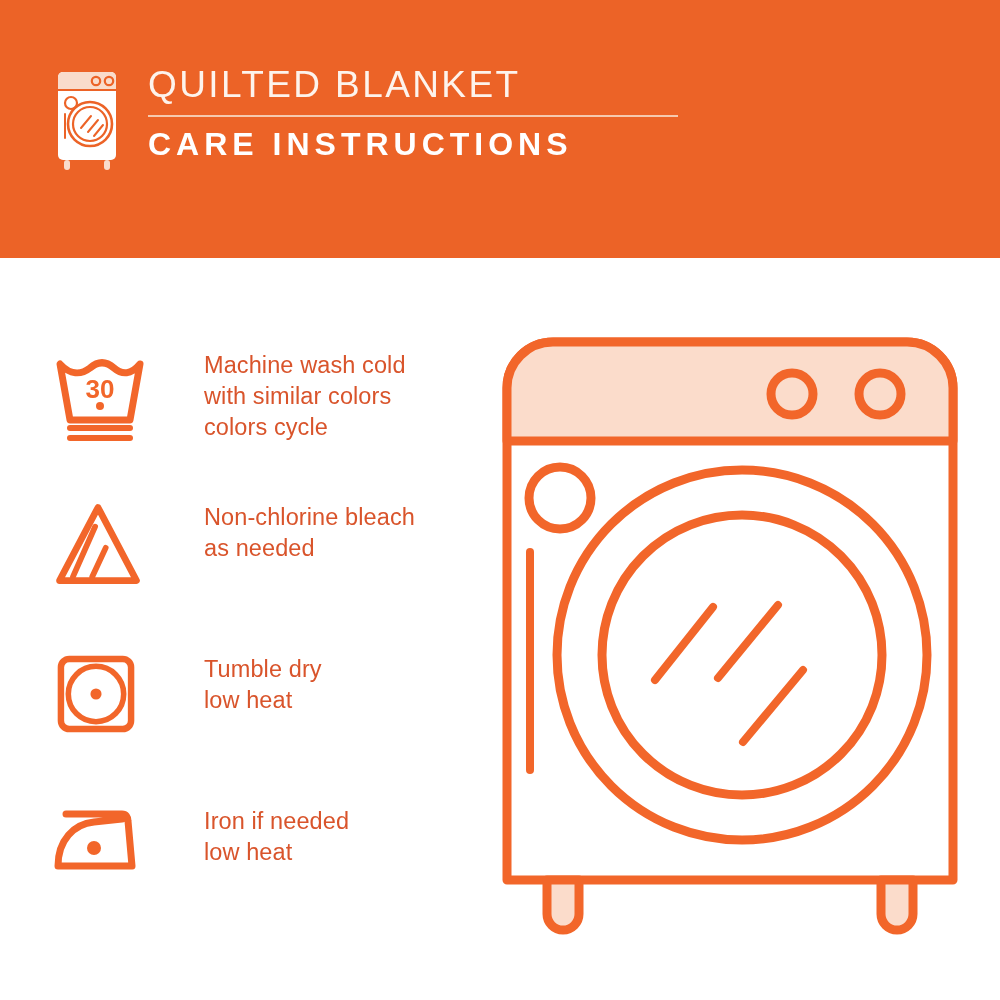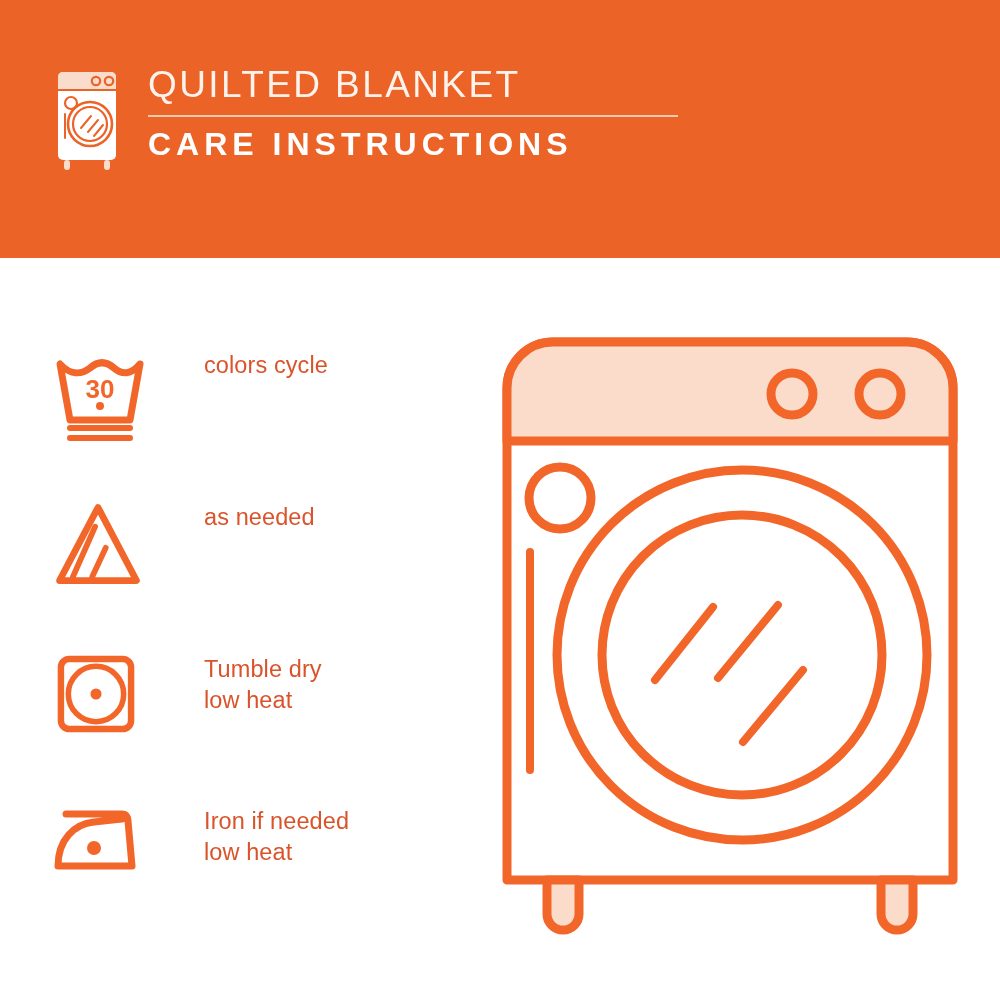--- a/index.html
+++ b/index.html
@@ -165,33 +165,36 @@
       <div class="care-symbol">
         <svg viewBox="0 0 104 104" width="104" height="104" aria-hidden="true">
           <path d="M12 22 L22 78 H82 L92 22 C83 33 74 33 66 26 C58 19 50 19 42 26 C33 33 22 33 12 22 Z" fill="none" stroke="#F2662A" stroke-width="7" stroke-linejoin="round" stroke-linecap="round"></path>
           <text x="52" y="56" text-anchor="middle" font-family="'Liberation Sans', sans-serif" font-size="26" font-weight="700" fill="#F2662A">30</text>
           <circle cx="52" cy="64" r="4" fill="#F2662A"></circle>
           <line x1="22" y1="86" x2="82" y2="86" stroke="#F2662A" stroke-width="6" stroke-linecap="round"></line>
           <line x1="22" y1="96" x2="82" y2="96" stroke="#F2662A" stroke-width="6" stroke-linecap="round"></line>
         </svg>
       </div>
       <div class="care-text">
+        <span class="ln">Machine wash cold</span>
+        <span class="ln">with similar colors</span>
         <span class="ln">colors cycle</span>
       </div>
     </div>
 
     <div class="care-row">
       <div class="care-symbol">
         <svg viewBox="0 0 104 104" width="100" height="100" aria-hidden="true">
           <path d="M52 14 L92 90 H12 Z" fill="none" stroke="#F2662A" stroke-width="7" stroke-linejoin="round"></path>
           <line x1="49" y1="34" x2="26" y2="86" stroke="#F2662A" stroke-width="6" stroke-linecap="round"></line>
           <line x1="60" y1="56" x2="46" y2="86" stroke="#F2662A" stroke-width="6" stroke-linecap="round"></line>
         </svg>
       </div>
       <div class="care-text">
+        <span class="ln">Non-chlorine bleach</span>
         <span class="ln">as needed</span>
       </div>
     </div>
 
     <div class="care-row">
       <div class="care-symbol">
         <svg viewBox="0 0 104 104" width="96" height="96" aria-hidden="true">
           <rect x="14" y="14" width="76" height="76" rx="9" fill="none" stroke="#F2662A" stroke-width="7"></rect>
           <circle cx="52" cy="52" r="30" fill="none" stroke="#F2662A" stroke-width="6"></circle>
           <circle cx="52" cy="52" r="6" fill="#F2662A"></circle>

